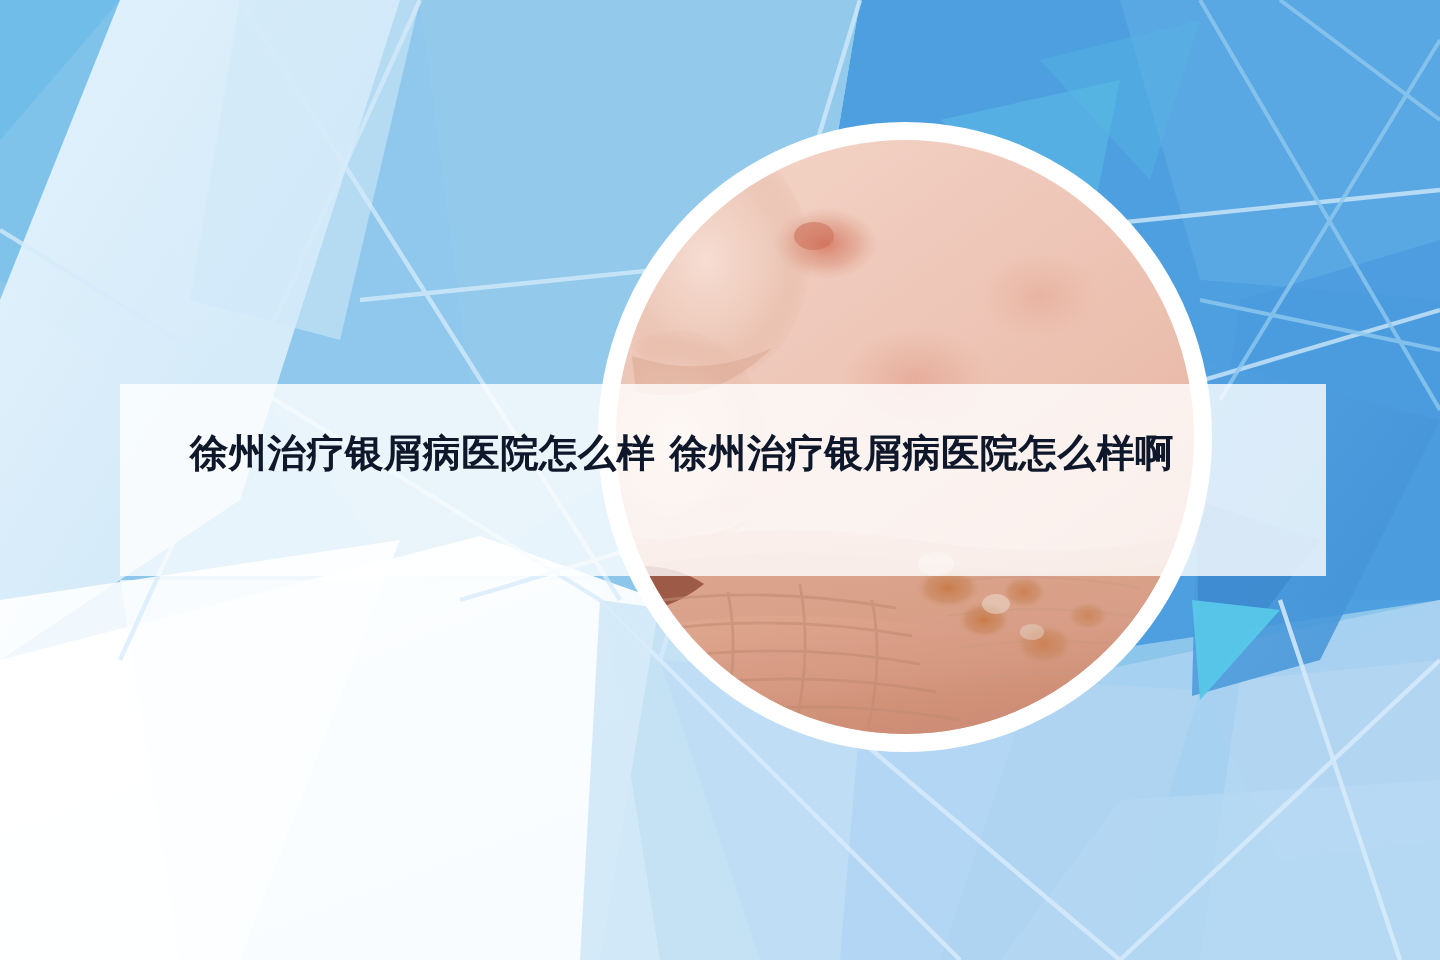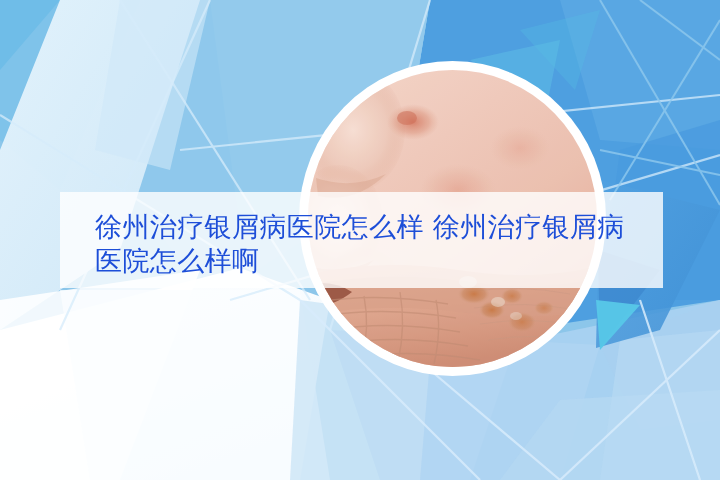--- a/index.html
+++ b/index.html
@@ -56,23 +56,23 @@
     top: 192px;
     width: 603px;
     height: 96px;
     background: rgba(255,255,255,0.80);
   }
   #caption {
     position: absolute;
     left: 35px;
     top: 18px;
     width: 545px;
-    color: #1d4ed8;
-    font-size: 27px;
-    font-weight: normal;
+    color: #0f172a;
+    font-size: 19px;
+    font-weight: bold;
     line-height: 34px;
     letter-spacing: 0.4px;
     white-space: pre-wrap;
   }
 </style>
 </head>
 <body>
 
 <div id="stage">
 

